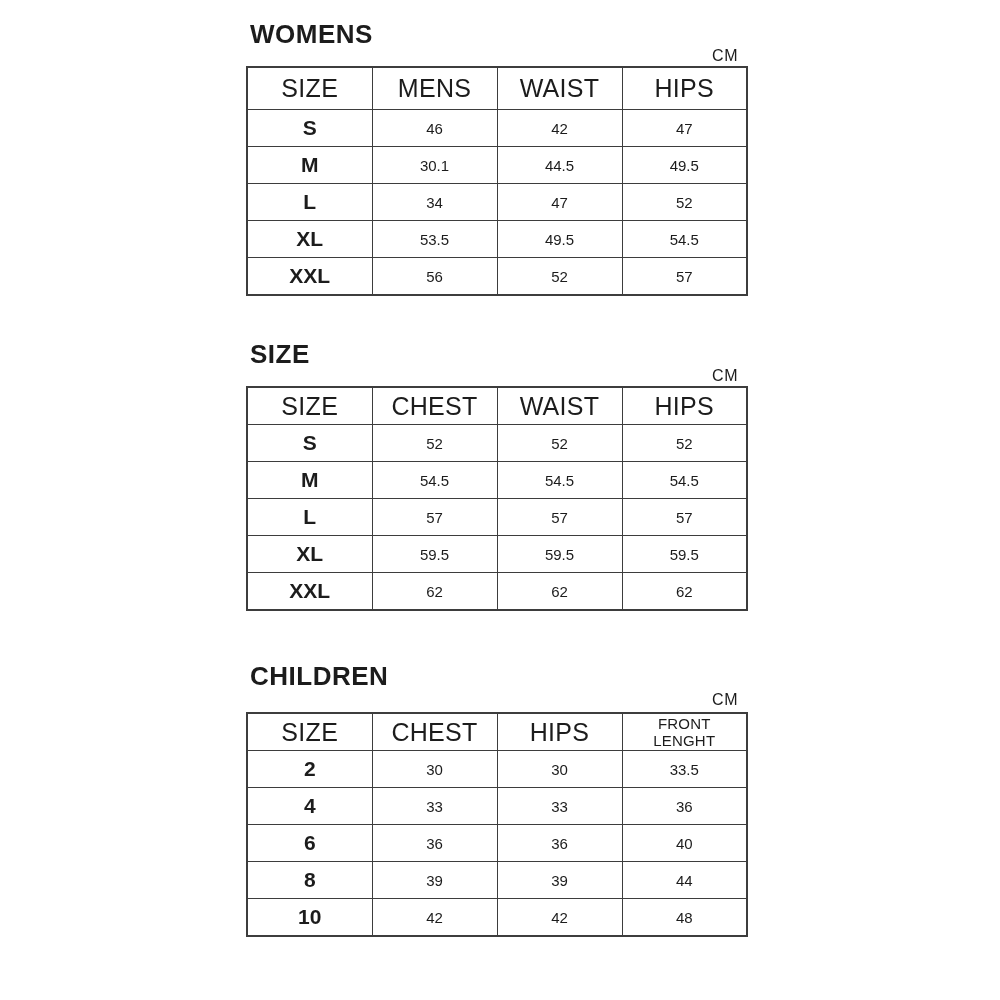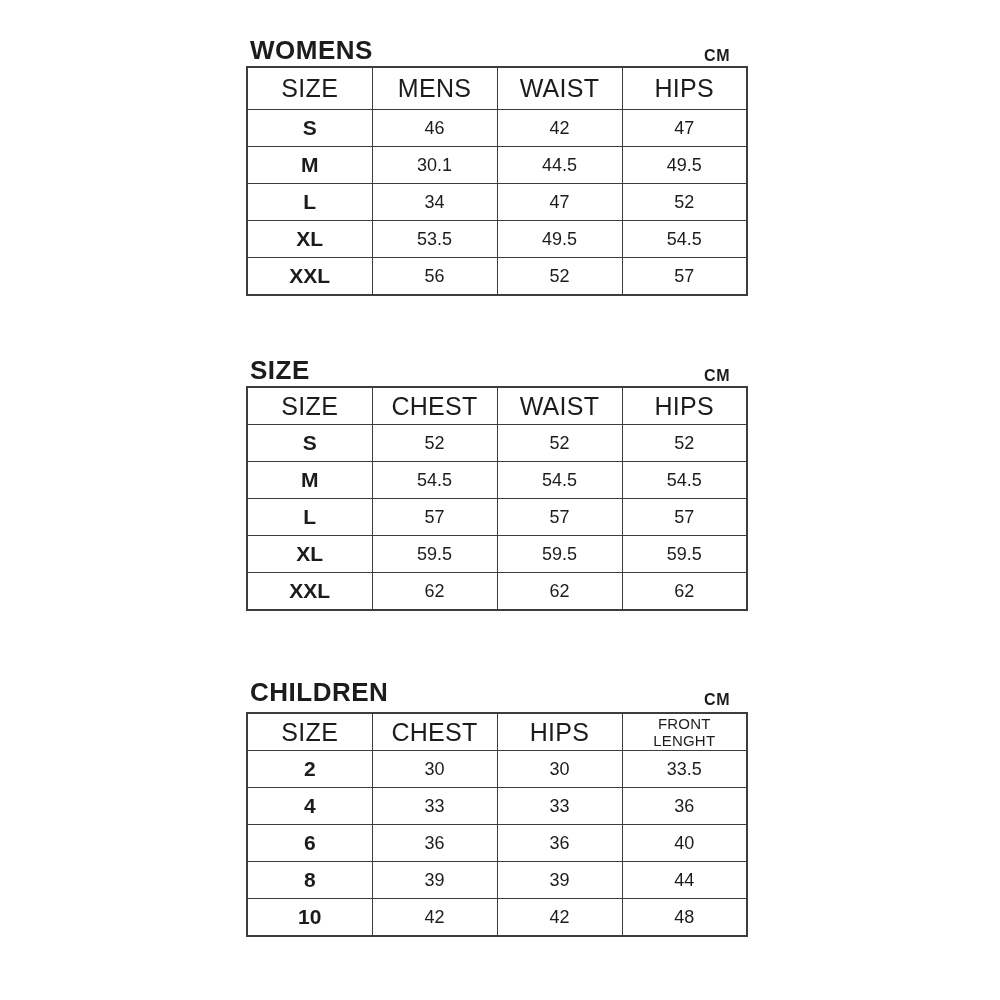--- a/index.html
+++ b/index.html
@@ -23,28 +23,27 @@
   .sec-0 { top: 20px; }
   .sec-1 { top: 340px; }
   .sec-2 { top: 662px; }
   .sec-title {
     font-size: 26px;
     font-weight: 700;
     line-height: 28px;
     letter-spacing: 0.5px;
     margin-left: 4px;
     color: #1c1c1c;
-    margin-top: 16px;
   }
   .cm-label {
     position: absolute;
     top: 27px;
-    right: 18px;
+    right: 10px;
     font-size: 16px;
-    font-weight: 700;
+    font-weight: 400;
     letter-spacing: 0.5px;
   }
   .sec-2 .cm-label { top: 29px; }
   table.size-table {
     position: absolute;
     top: 46px;
     left: 0;
     width: 502px;
     border-collapse: collapse;
     table-layout: fixed;
@@ -66,21 +65,21 @@
     height: 36px;
   }
   .t0 th { height: 41px; }
   .size-table td { height: 36px; }
   td.size-cell {
     font-weight: 700;
     font-size: 21px;
   }
   td.value-cell {
     font-weight: 400;
-    font-size: 18px;
+    font-size: 15px;
   }
   th.two-line {
     font-size: 15px;
     line-height: 17px;
     letter-spacing: 0.2px;
     padding: 0 8px;
   }
 </style>
 </head>
 <body>

